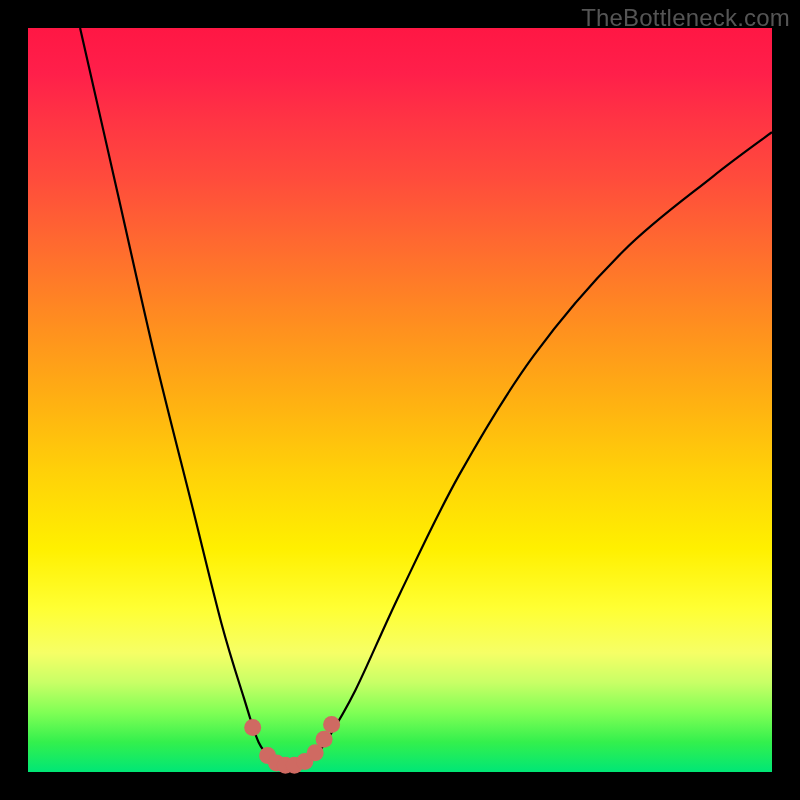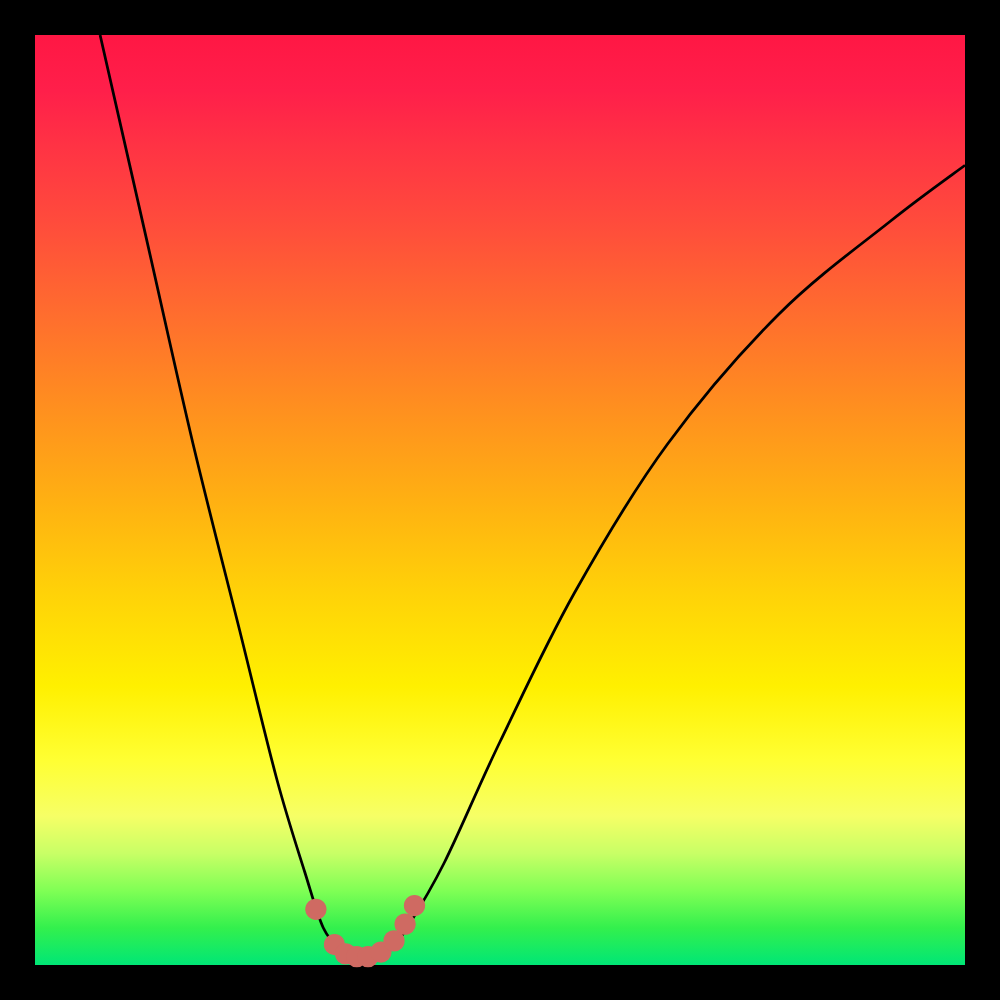--- a/index.html
+++ b/index.html
@@ -83,13 +83,14 @@
           <circle cx="257.4" cy="737.3" r="8.5" class="marker"></circle>
           <circle cx="266.4" cy="737.3" r="8.5" class="marker"></circle>
           <circle cx="276.8" cy="733.6" r="8.5" class="marker"></circle>
           <circle cx="287.2" cy="724.7" r="8.5" class="marker"></circle>
           <circle cx="296.1" cy="711.3" r="8.5" class="marker"></circle>
           <circle cx="303.6" cy="696.4" r="8.5" class="marker"></circle>
         </g>
     </svg>
   </div>
 
+  <div class="watermark">TheBottleneck.com</div>
 </div>
 
 </body></html>

